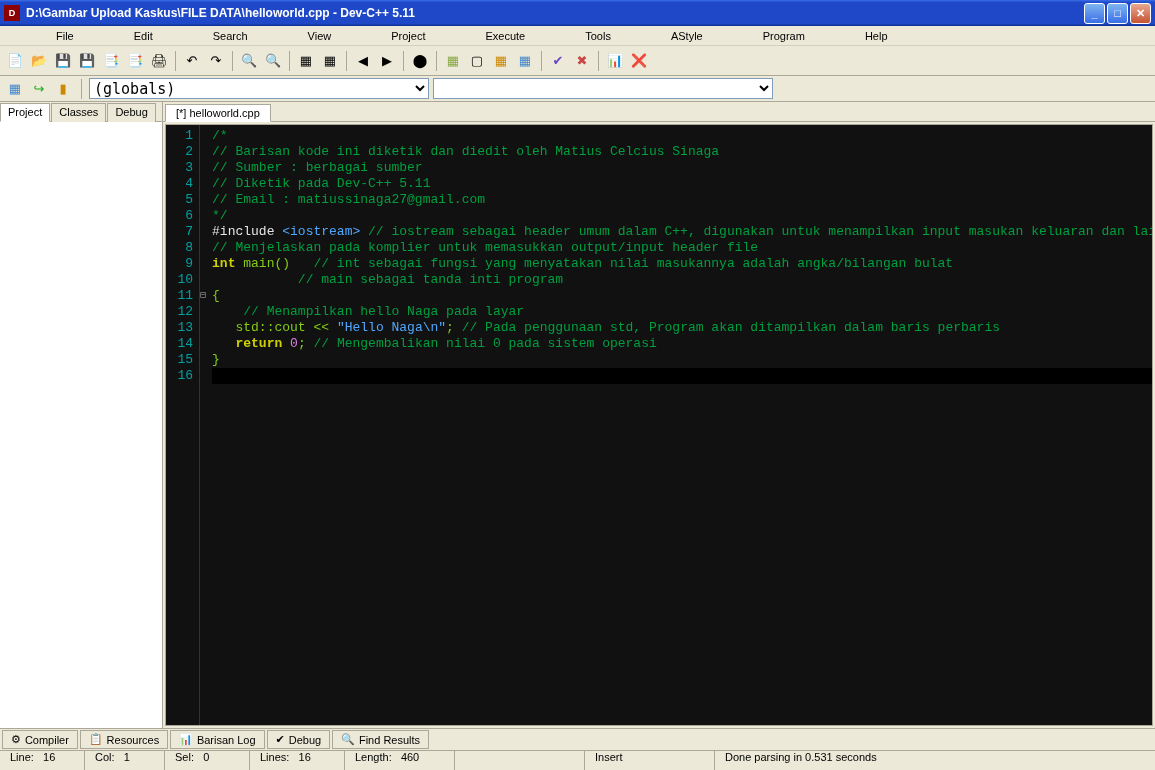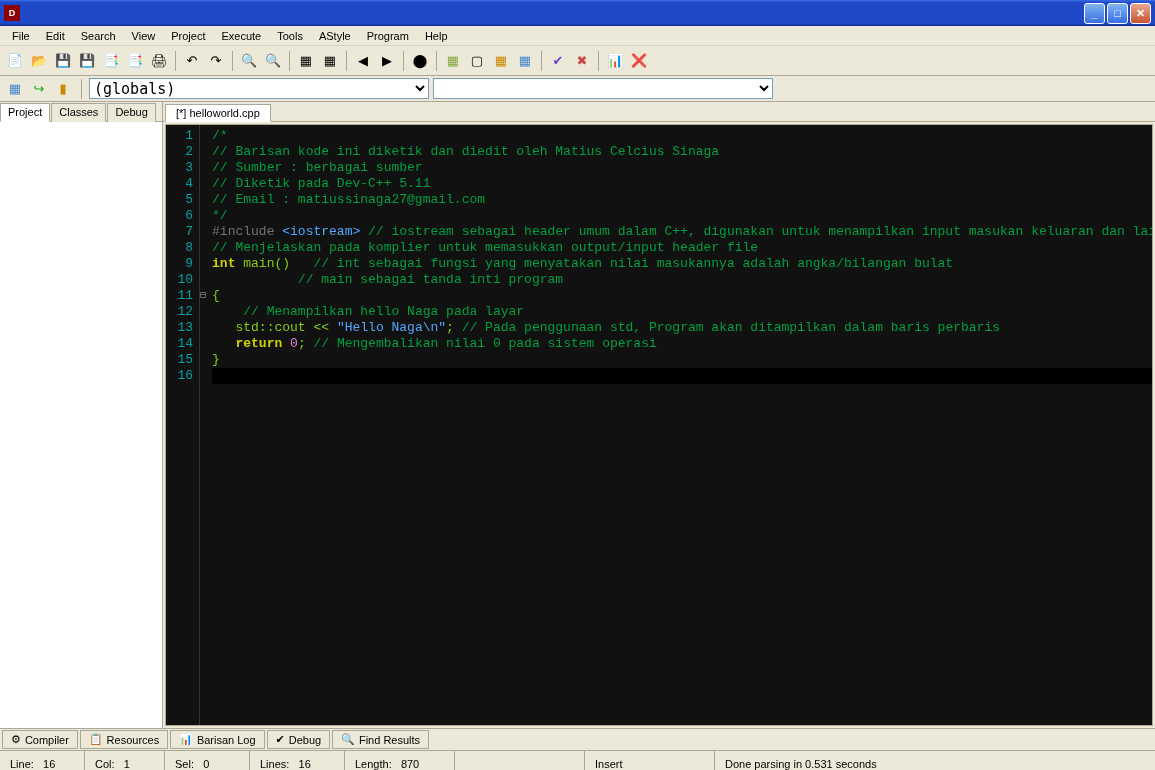--- a/index.html
+++ b/index.html
@@ -3,21 +3,21 @@
 <meta charset="utf-8">
 <style>
   * { box-sizing: border-box; margin: 0; padding: 0; }
   body { font-family: "Tahoma", sans-serif; font-size: 11px; background: #ece9d8; width: 1155px; height: 770px; overflow: hidden; display: flex; flex-direction: column; }
   .titlebar { background: linear-gradient(#3a6ee7, #1e48c7 10%, #1e48c7 90%, #0d2f8f); color: #fff; height: 26px; display: flex; align-items: center; padding: 0 4px; font-weight: bold; font-size: 12px; }
   .titlebar .appicon { width: 16px; height: 16px; background: #8b0000; margin-right: 6px; display: flex; align-items: center; justify-content: center; font-size: 9px; color: #fff; }
   .titlebar .spacer { flex: 1; }
   .titlebar .winbtn { width: 21px; height: 21px; margin-left: 2px; background: linear-gradient(#e8a88f, #c75234); border: 1px solid #fff; border-radius: 3px; display: flex; align-items: center; justify-content: center; color: #fff; font-weight: bold; font-size: 11px; cursor: pointer; }
   .titlebar .winbtn.min, .titlebar .winbtn.max { background: linear-gradient(#7fb5f0, #3a6ee7); }
   .menubar { background: #ece9d8; height: 20px; display: flex; align-items: center; padding: 0 4px; border-bottom: 1px solid #d4d0c8; }
-  .menubar .mitem { padding: 2px 8px; cursor: pointer; }
+  .menubar .mitem { padding: 2px 8px; cursor: pointer; margin-left: 44px; }
   .toolbar { background: #ece9d8; height: 30px; display: flex; align-items: center; padding: 2px 4px; border-bottom: 1px solid #aca899; gap: 2px; }
   .toolbar .tbtn { width: 22px; height: 22px; border: 1px solid transparent; display: flex; align-items: center; justify-content: center; cursor: pointer; font-size: 13px; }
   .toolbar .sep { width: 1px; height: 20px; background: #aca899; margin: 0 3px; }
   .toolbar select.compiler { font-family: monospace; font-size: 12px; height: 21px; width: 270px; background: #fff; border: 1px solid #7f9db9; }
   .toolbar2 { background: #ece9d8; height: 26px; display: flex; align-items: center; padding: 2px 4px; border-bottom: 1px solid #aca899; gap: 4px; }
   .toolbar2 .tbtn { width: 22px; height: 22px; border: 1px solid transparent; display: flex; align-items: center; justify-content: center; cursor: pointer; font-size: 13px; }
   .toolbar2 select { font-family: monospace; font-size: 15px; height: 21px; background: #fff; border: 1px solid #7f9db9; }
   .toolbar2 .sep { width: 1px; height: 20px; background: #aca899; margin: 0 3px; }
   .mainrow { flex: 1; display: flex; min-height: 0; }
   .leftpanel { width: 163px; background: #fff; border-right: 1px solid #aca899; display: flex; flex-direction: column; }
@@ -32,37 +32,38 @@
   .editor { flex: 1; background: #111; display: flex; font-family: "Consolas", "Courier New", monospace; font-size: 13px; overflow: auto; border: 1px solid #aca899; margin: 2px; position: relative; }
   .gutter { background: #111; color: #00a0a0; padding: 3px 6px 3px 10px; text-align: right; user-select: none; min-width: 34px; border-right: 1px solid #333; }
   .gutter div { height: 16px; line-height: 16px; }
   .fold { width: 14px; background: #111; padding-top: 3px; }
   .fold div { height: 16px; line-height: 16px; text-align: center; color: #888; font-size: 10px; }
   .code { flex: 1; padding: 3px 0 3px 6px; color: #ccc; white-space: pre; }
   .code .ln { height: 16px; line-height: 16px; display: block; }
   .code .ln.cur { background: #000; }
   .c-cmt { color: #009f3f; }
   .c-kw  { color: #d0d000; font-weight: bold; }
-  .c-pp  { color: #737373; }
+  .c-pp  { color: #e5e5e5; }
   .c-inc { color: #4fa8ff; }
   .c-str { color: #4fa8ff; }
   .c-id  { color: #84cc16; }
   .c-num { color: #e080e0; }
   .bottomtabs { height: 22px; background: #ece9d8; display: flex; align-items: center; border-top: 1px solid #aca899; padding: 0 2px; }
   .bottomtabs .btab { padding: 2px 8px; border: 1px solid #aca899; background: #ece9d8; margin-right: 2px; cursor: pointer; display: flex; align-items: center; gap: 4px; font-size: 11px; }
   .bottomtabs .btab .ico { font-size: 11px; }
   .statusbar { height: 20px; background: #ece9d8; border-top: 1px solid #aca899; display: flex; align-items: center; font-size: 11px; }
-  .statusbar .cell { padding: 0 10px; border-right: 1px solid #aca899; height: 100%; display: flex; align-items: flex-end; }
+  .statusbar .cell { padding: 0 10px; border-right: 1px solid #aca899; height: 100%; display: flex; align-items: flex-start; }
   .statusbar .cell:last-child { border-right: none; }
 </style>
 </head>
 <body>
 
 <div class="titlebar">
   <div class="appicon">D</div>
+  <span>D:\Gambar Upload Kaskus\FILE DATA\helloworld.cpp - Dev-C++ 5.11</span>
   <div class="spacer"></div>
   <div class="winbtn min">_</div>
   <div class="winbtn max">□</div>
   <div class="winbtn">✕</div>
 </div>
 
 <div class="menubar" id="menubar">
     <div class="mitem">File</div>
     <div class="mitem">Edit</div>
     <div class="mitem">Search</div>
@@ -207,21 +208,21 @@
   <div class="cell" style="width:80px">
     <span>Col:</span>&nbsp;&nbsp;&nbsp;<span>1</span>
   </div>
   <div class="cell" style="width:85px">
     <span>Sel:</span>&nbsp;&nbsp;&nbsp;<span>0</span>
   </div>
   <div class="cell" style="width:95px">
     <span>Lines:</span>&nbsp;&nbsp;&nbsp;<span>16</span>
   </div>
   <div class="cell" style="width:110px">
-    <span>Length:</span>&nbsp;&nbsp;&nbsp;<span>870</span>
+    <span>Length:</span>&nbsp;&nbsp;&nbsp;<span>460</span>
   </div>
   <div class="cell" style="width:130px"></div>
   <div class="cell" style="width:130px">
     <span>Insert</span>
   </div>
   <div class="cell" style="flex:1">
     <span>Done parsing in 0.531 seconds</span>
   </div>
 </div>
 

